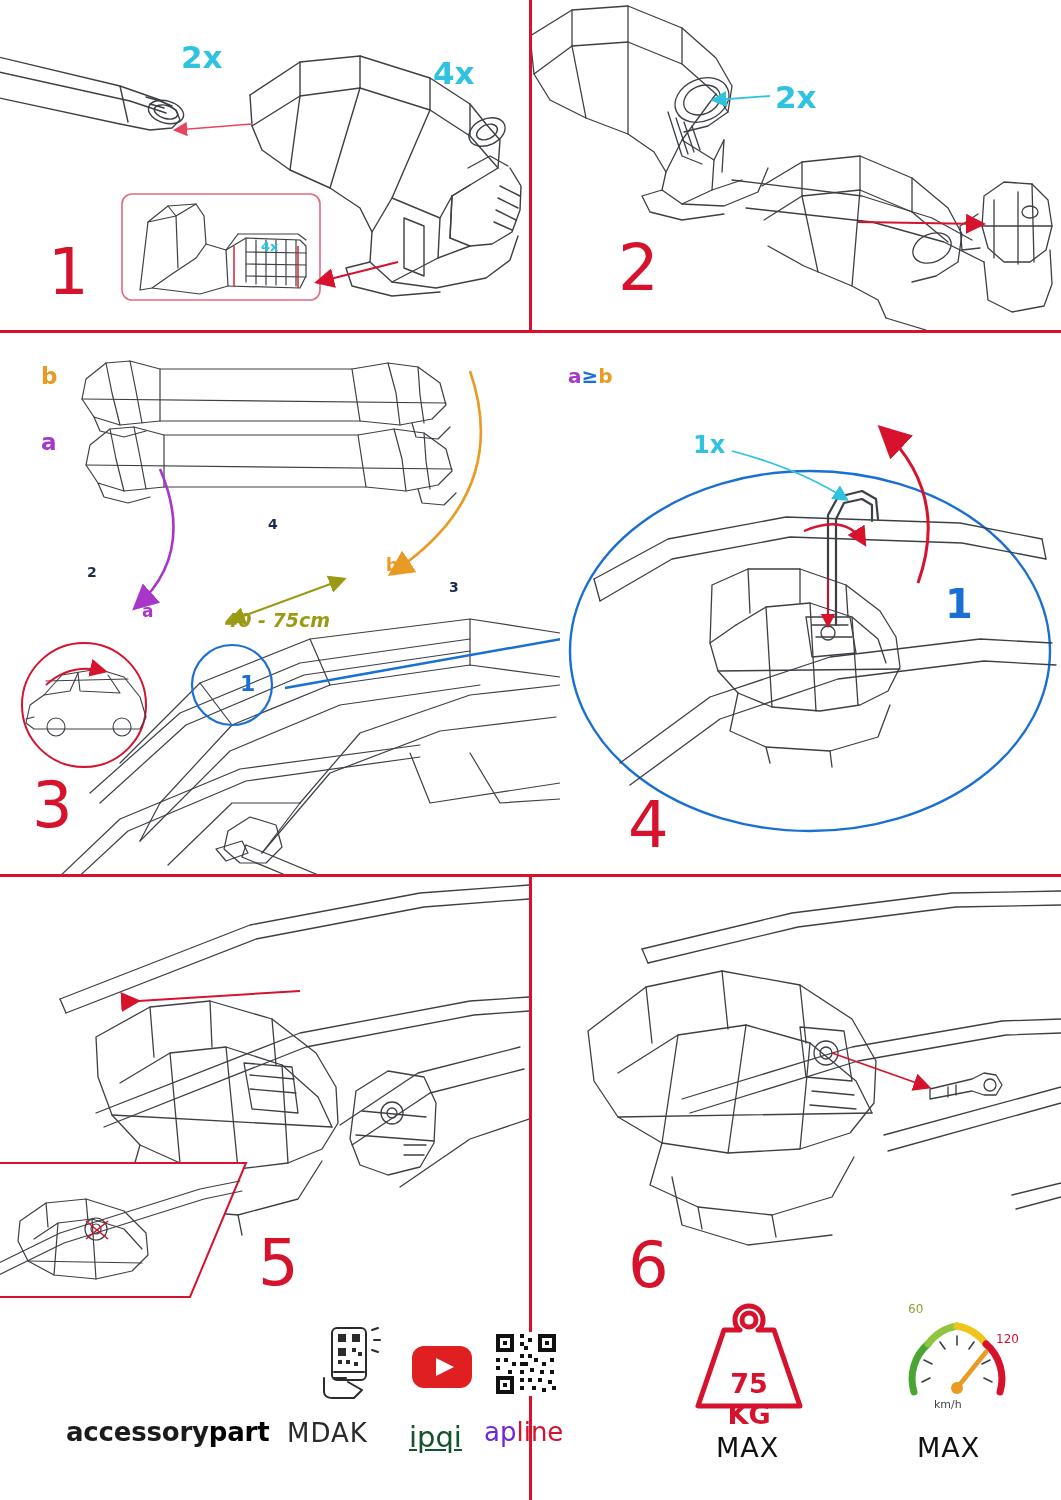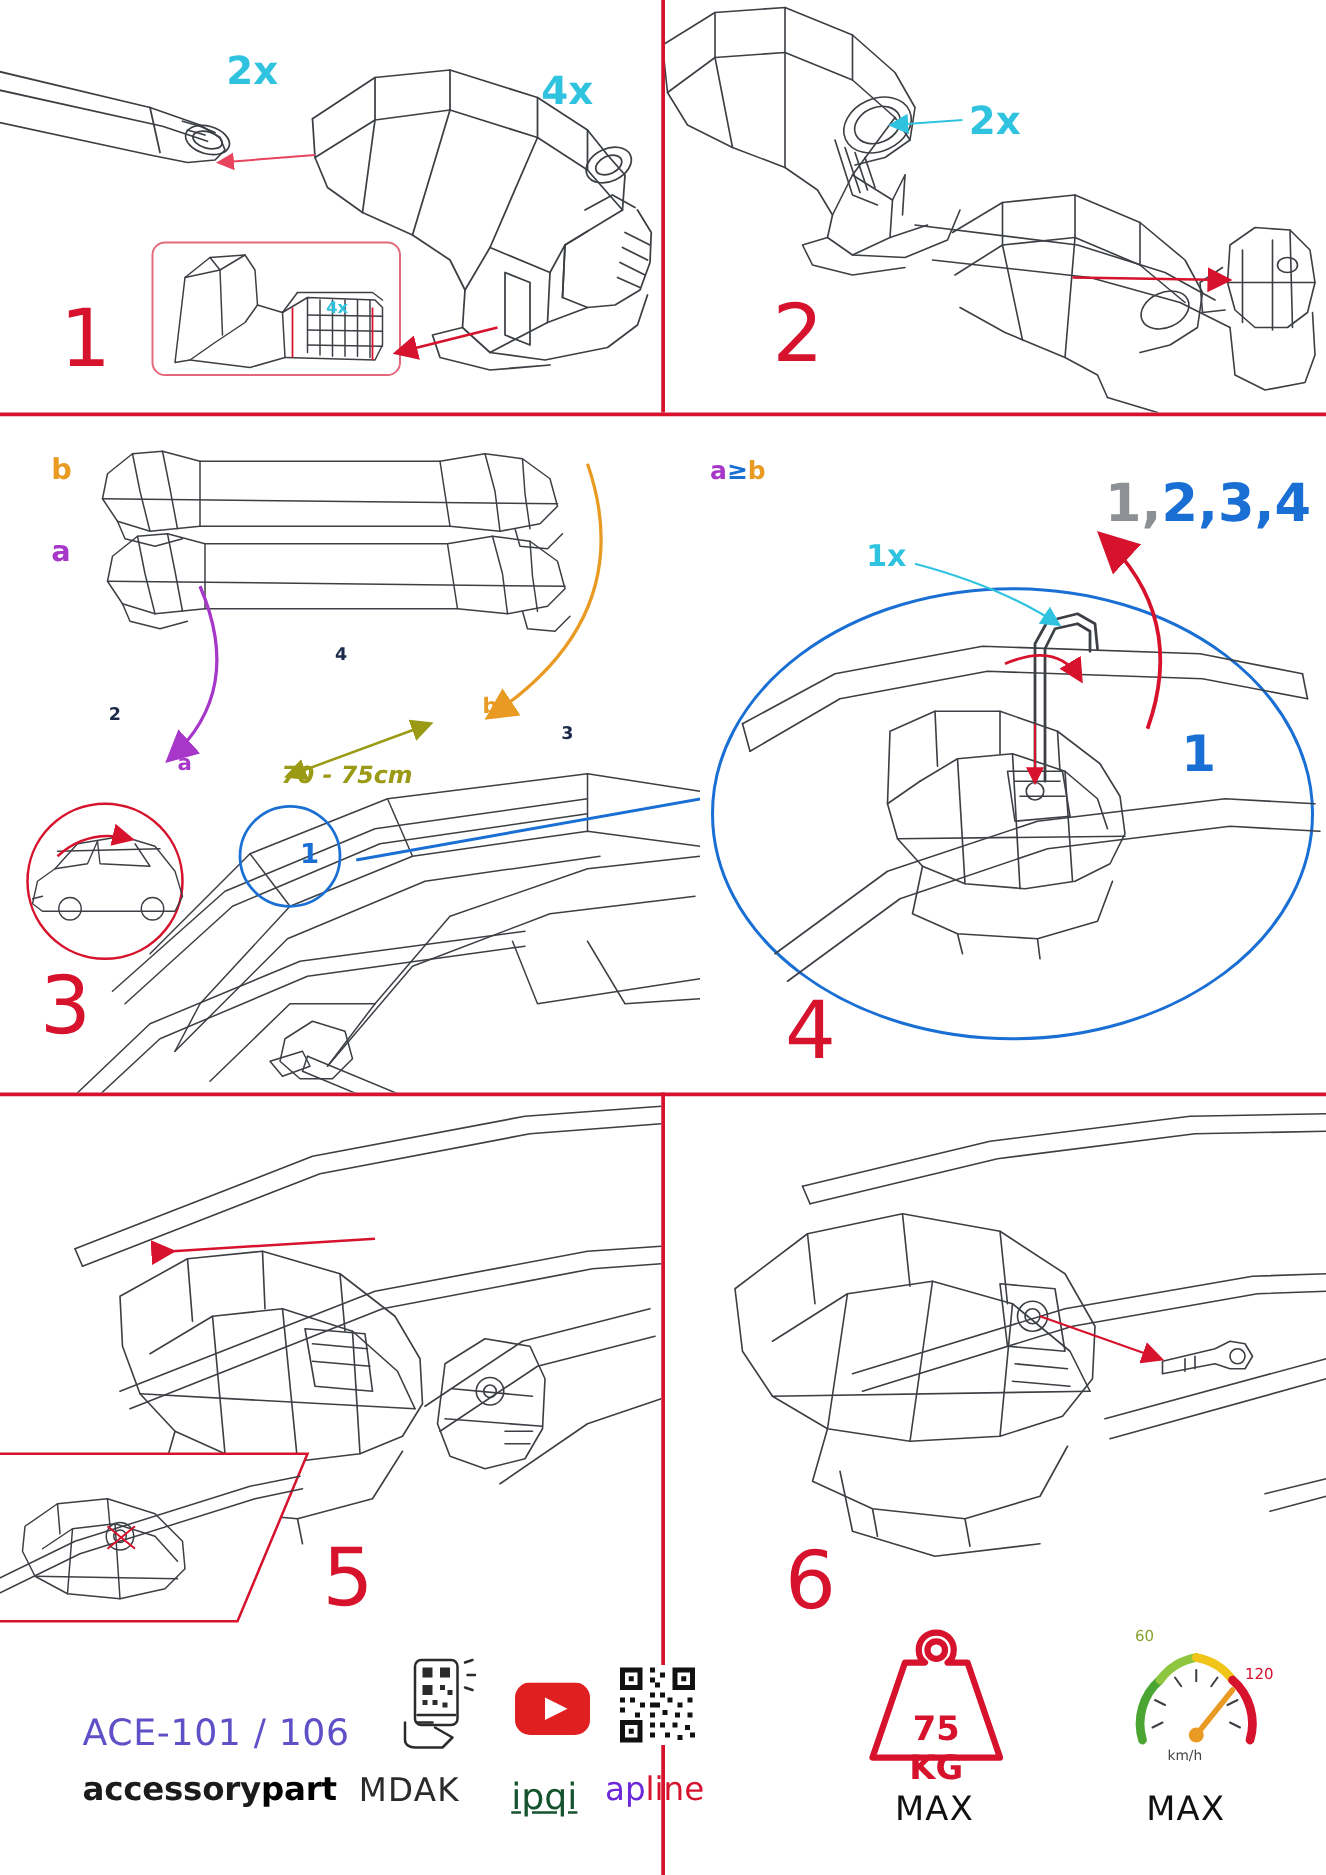--- a/index.html
+++ b/index.html
@@ -491,21 +491,21 @@
             <path d="M0 0 L9 4.5 L0 9 z" fill="#d6122c"></path>
           </marker>
         </defs>
       </svg>
     </div>
 
     <div class="lbl lbl-orange" style="left:41px; top:32px; font-size:23px; font-weight:700;">b</div>
     <div class="lbl lbl-purple" style="left:41px; top:98px; font-size:23px; font-weight:700;">a</div>
     <div class="lbl lbl-purple" style="left:142px; top:270px; font-size:17px; font-weight:700;">a</div>
     <div class="lbl lbl-orange" style="left:386px; top:224px; font-size:17px; font-weight:700;">b</div>
-    <div class="dim-text" style="left:225px; top:276px;">70 - 75cm</div>
+    <div class="dim-text" style="left:225px; top:276px;">40 - 75cm</div>
 
     <div class="circled-1" style="left:240px; top:338px;">1</div>
     <div class="tiny-num" style="left:87px; top:231px;">2</div>
     <div class="tiny-num" style="left:449px; top:246px;">3</div>
     <div class="tiny-num" style="left:268px; top:183px;">4</div>
 
     <div class="stepnum" style="left:32px; top:440px;">3</div>
   </div>
 
   <div class="panel" style="left:560px; top:333px; width:501px; height:541px;">
@@ -563,21 +563,20 @@
         </defs>
         <path d="M244 198 Q 286 180 304 210" stroke="#d6122c" stroke-width="2.2" fill="none" marker-end="url(#ar-red-small)"></path>
         <path d="M268 246 L268 292" stroke="#d6122c" stroke-width="1.6" fill="none" marker-end="url(#ar-red-small)"></path>
         <path d="M358 250 Q 390 160 322 96" stroke="#d6122c" stroke-width="3" fill="none" marker-end="url(#ar-red4)"></path>
         <path d="M172 118 Q 240 136 286 166" stroke="#2fc3e0" stroke-width="1.8" fill="none" marker-end="url(#ar-cyan2)"></path>
       </svg>
     </div>
 
     <div class="ab-note" style="left:8px; top:31px;"><span style="color:#a637c8;">a</span><span style="color:#1a6fd4;">≥</span><span style="color:#e89a22;">b</span></div>
     <div class="lbl lbl-cyan" style="left:133px; top:100px; font-size:24px; font-weight:600;">1x</div>
-    <div class="seq" style="left:324px; top:45px;"><span class="s-grey">1,</span><span class="s-blue">2,3,4</span></div>
     <div class="big1" style="left:385px; top:248px;">1</div>
 
     <div class="stepnum" style="left:68px; top:460px;">4</div>
   </div>
 
   <div class="panel" style="left:0; top:877px; width:529px; height:430px;">
     <div class="svgwrap">
       <svg width="529" height="430" viewBox="0 0 529 430">
         <g fill="none" stroke="#3c3f44" stroke-width="1.3" stroke-linejoin="round" stroke-linecap="round">
 
@@ -702,21 +701,20 @@
             <path d="M0 0 L10 5 L0 10 z" fill="#d6122c"></path>
           </marker>
         </defs>
         <path d="M300 176 L396 210" stroke="#d6122c" stroke-width="1.8" fill="none" marker-end="url(#ar-red6)"></path>
       </svg>
     </div>
 
     <div class="stepnum" style="left:96px; top:356px;">6</div>
   </div>
 
-  <div class="footer-brand">ACE-101 / 106</div>
   <div class="footer-accessory">
     <span class="a1">accessory</span><span class="a2">part</span>
   </div>
 
   <div class="qr" style="left:318px; top:1326px;">
     <svg width="76" height="74" viewBox="0 0 76 74">
       <g fill="none" stroke="#2b2b2b" stroke-width="2" stroke-linejoin="round" stroke-linecap="round">
         <rect x="14" y="2" width="34" height="52" rx="5"></rect>
         <path d="M16 46 L46 46"></path>
       </g>

